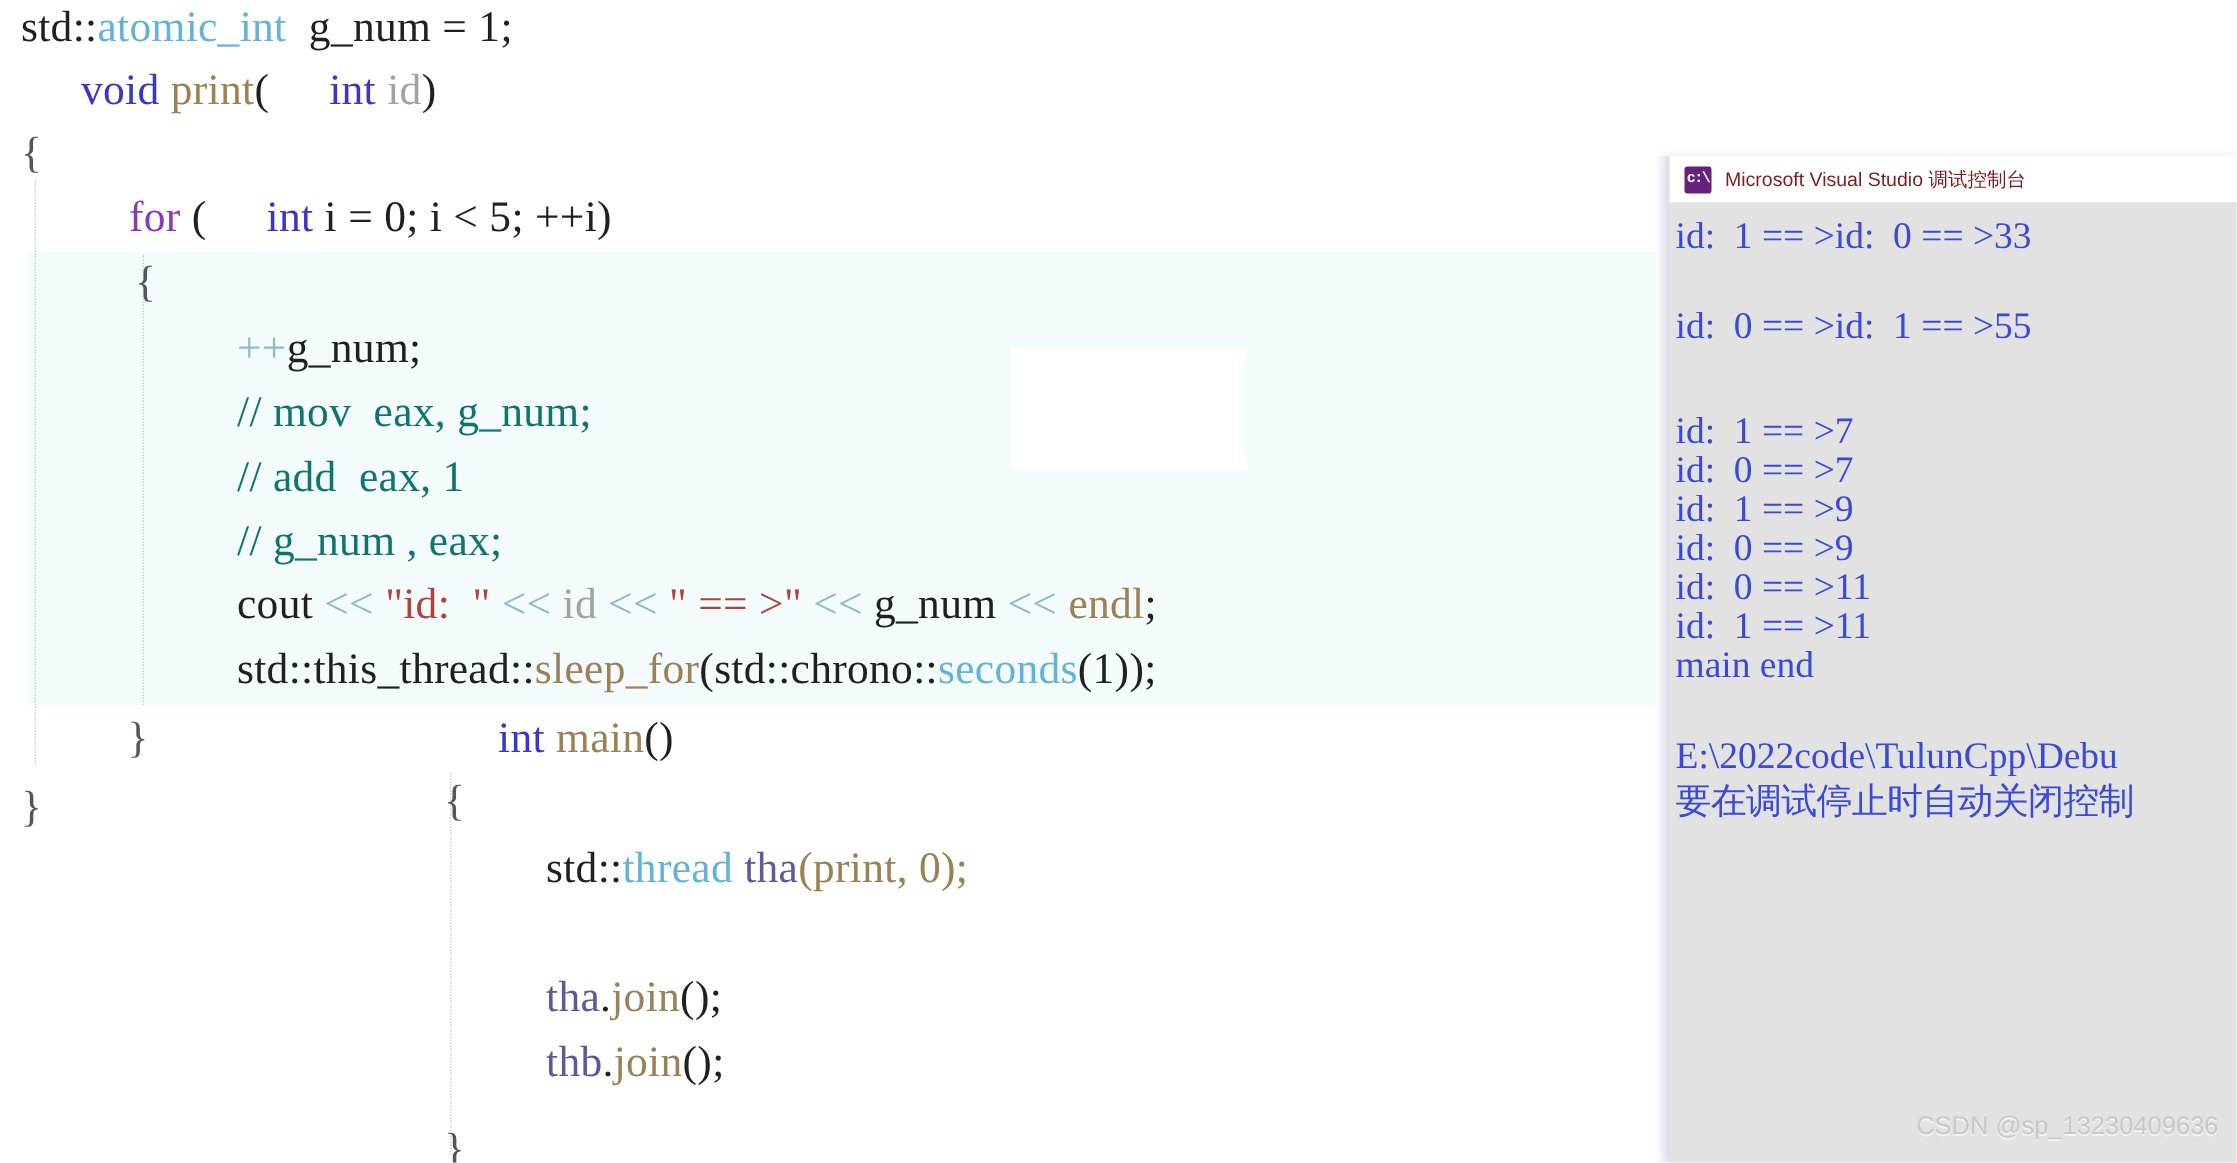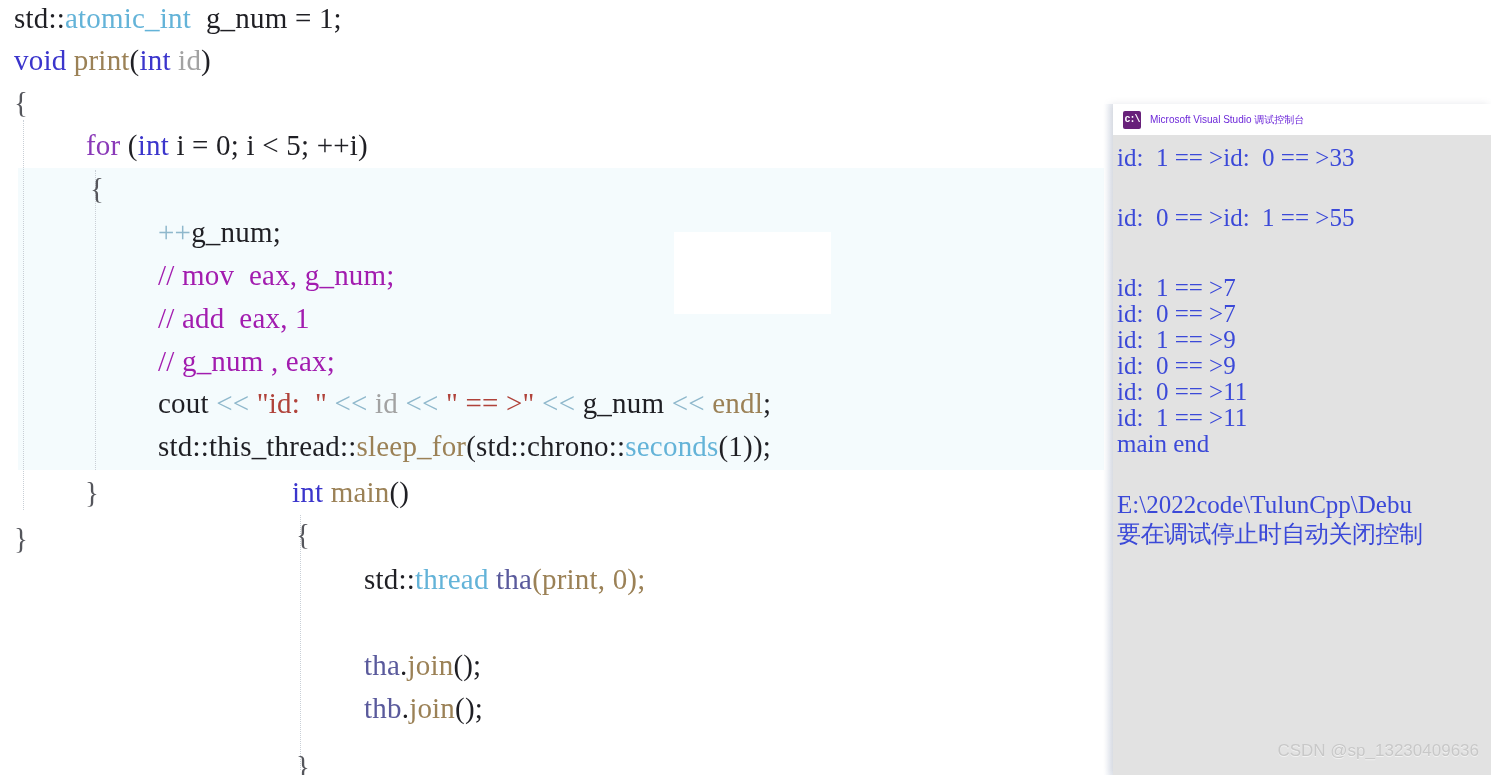--- a/index.html
+++ b/index.html
@@ -44,27 +44,27 @@
     position: absolute;
     white-space: pre;
     font-family: "Liberation Serif", "DejaVu Serif", serif;
     font-size: 29px;
     line-height: 29px;
     letter-spacing: 0.2px;
   }
 
   
   .tk-plain   { color: #1f1f24; }
-  .tk-kw      { color: #3b35cc; }       
+  .tk-kw      { color: #3b35cc; margin-left: 40px; }       
   .tk-kw2     { color: #8a39b8; }       
   .tk-type    { color: #63b3d8; }       
   .tk-fn      { color: #9b8156; }       
   .tk-param   { color: #a2a2a2; }       
   .tk-var     { color: #5a5a9c; }       
-  .tk-comment { color: #a21caf; }
+  .tk-comment { color: #0f766e; }
   .tk-str     { color: #b0423a; }
   .tk-op      { color: #8fb8cc; }
   .tk-brace   { color: #55565c; }
 
   
   #console-window {
     position: absolute;
     left: 1113px;
     top: 104px;
     width: 378px;
@@ -92,22 +92,22 @@
     font-size: 10px;
     line-height: 18px;
     text-align: center;
     font-weight: bold;
     letter-spacing: -1px;
     flex: 0 0 auto;
   }
   #console-title-text {
     margin-left: 9px;
     font-family: "Liberation Sans", "DejaVu Sans", sans-serif;
-    font-size: 10px;
-    color: #6d28d9;
+    font-size: 13px;
+    color: #7f1d1d;
     white-space: nowrap;
   }
   #console-body {
     position: absolute;
     left: 0;
     top: 31px;
     width: 378px;
     height: 640px;
     background: #e2e2e2;
     overflow: hidden;

